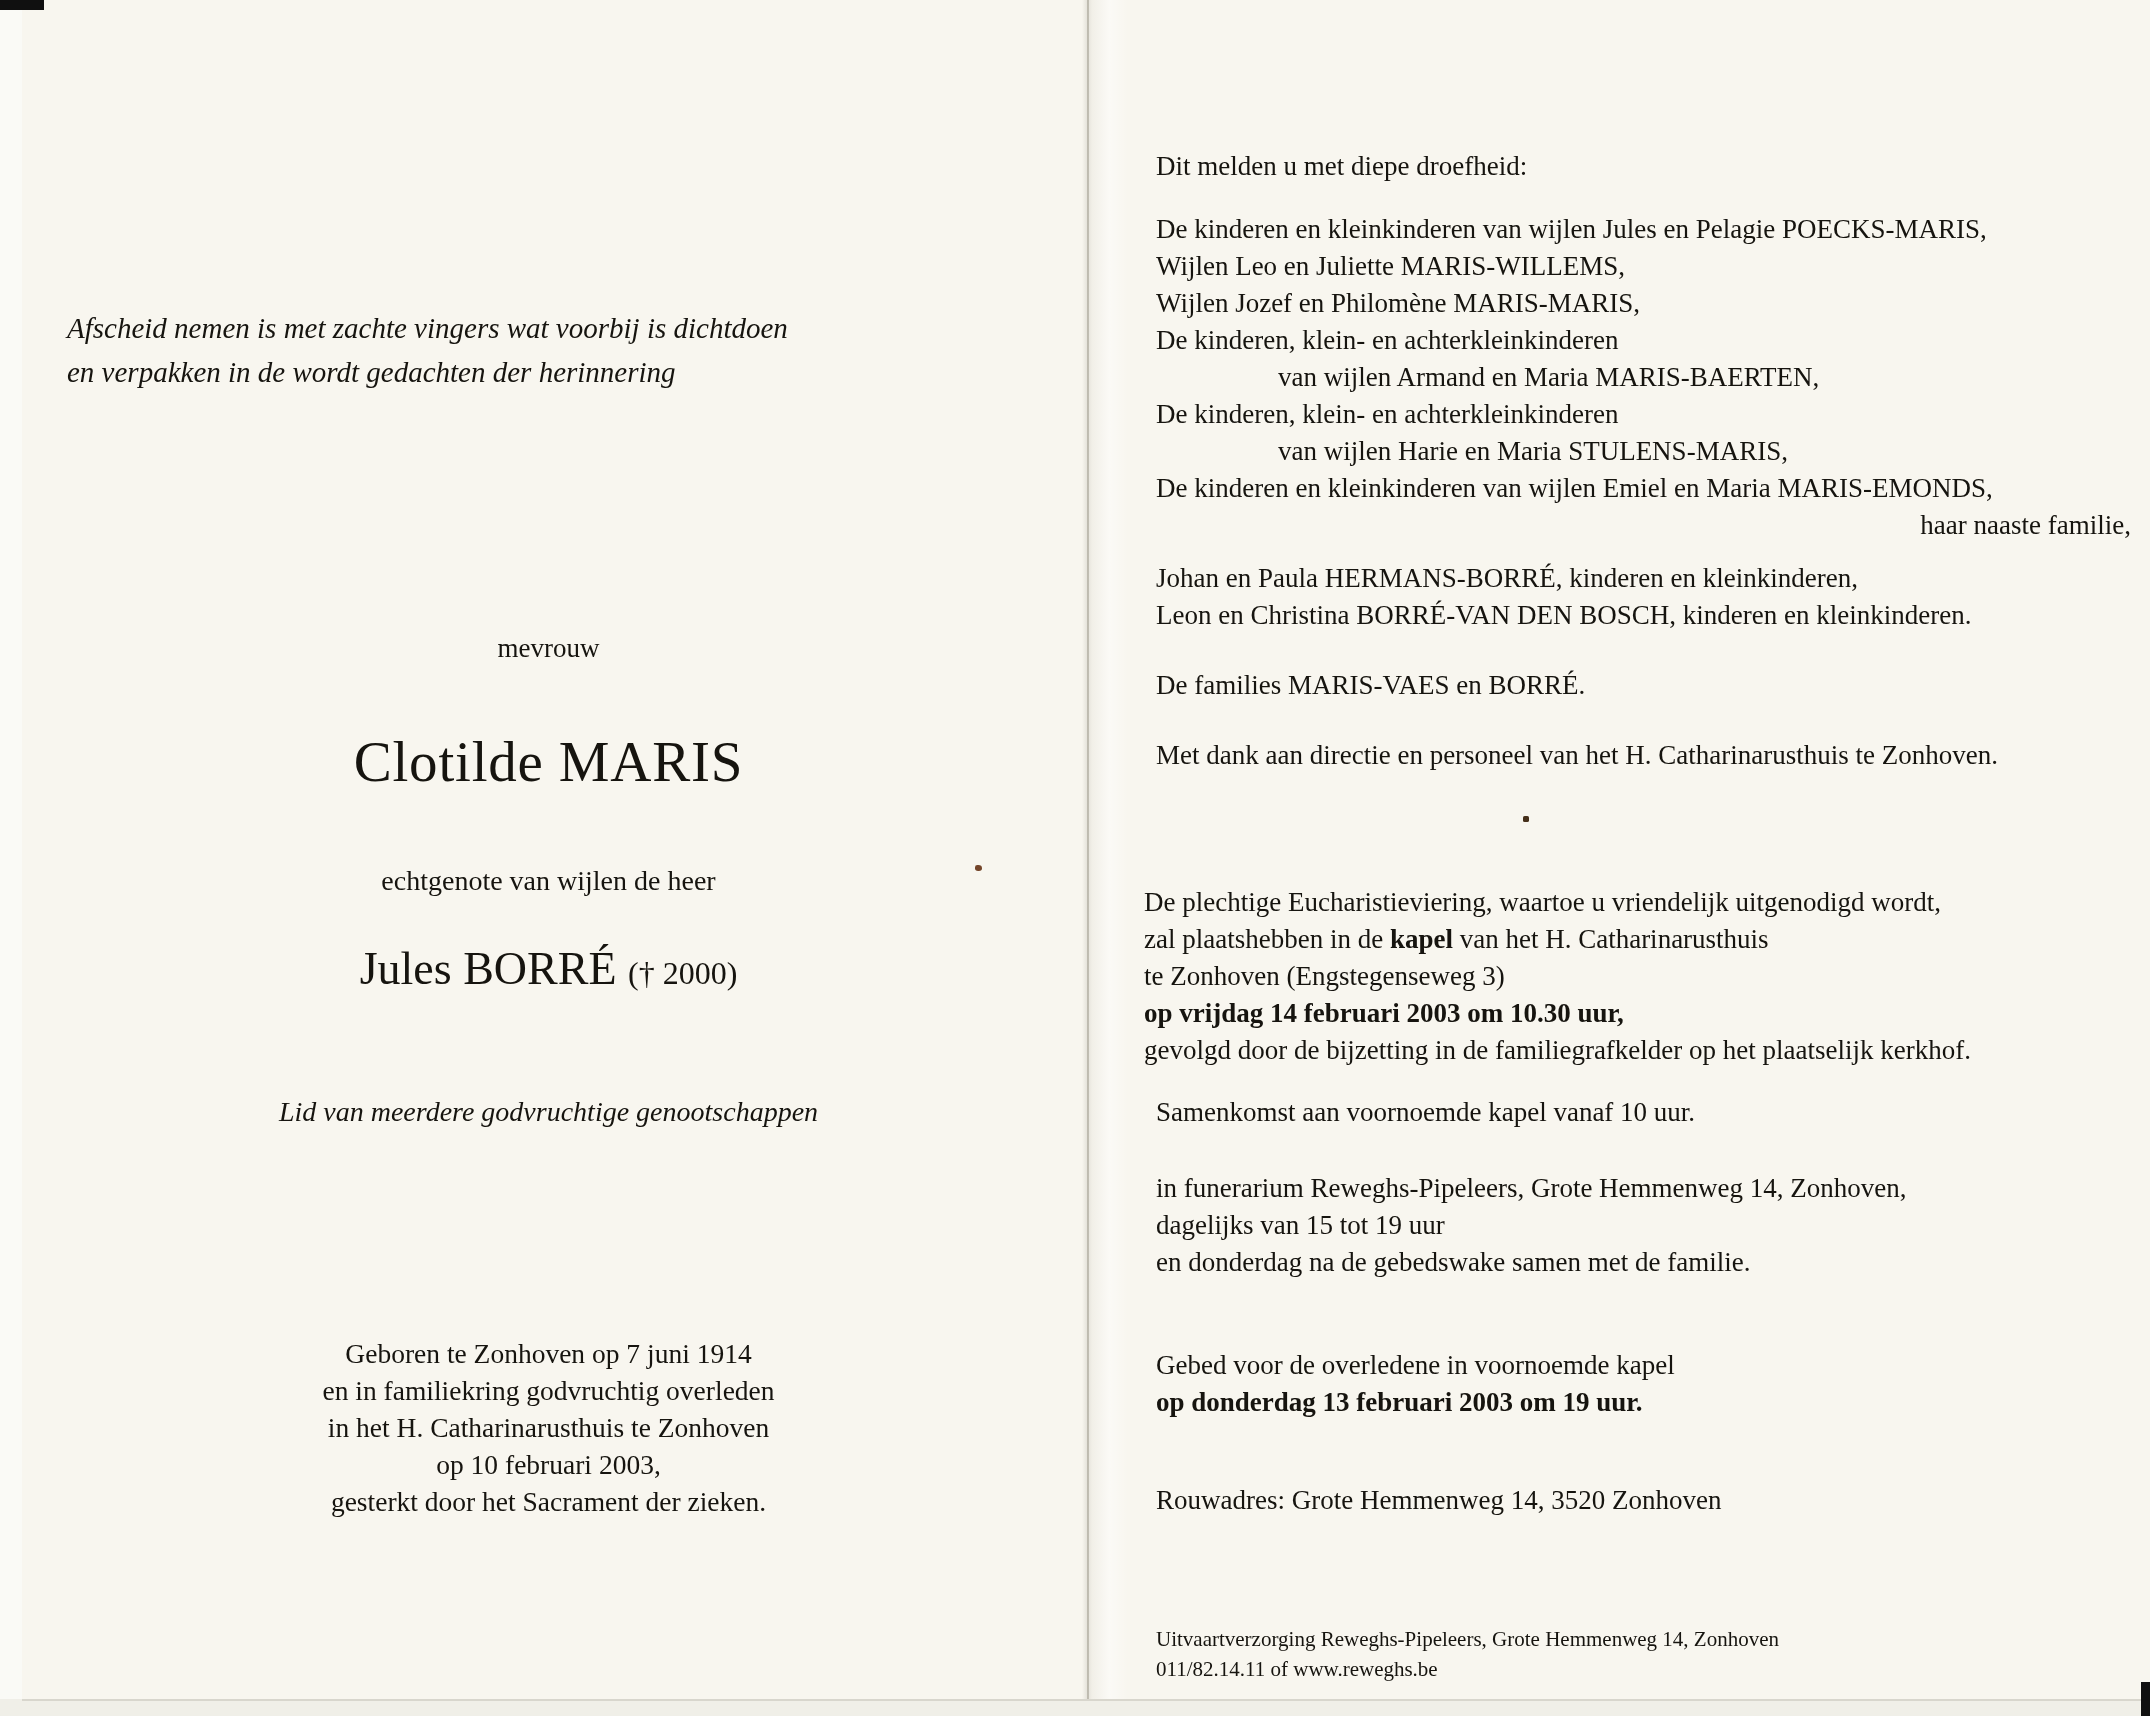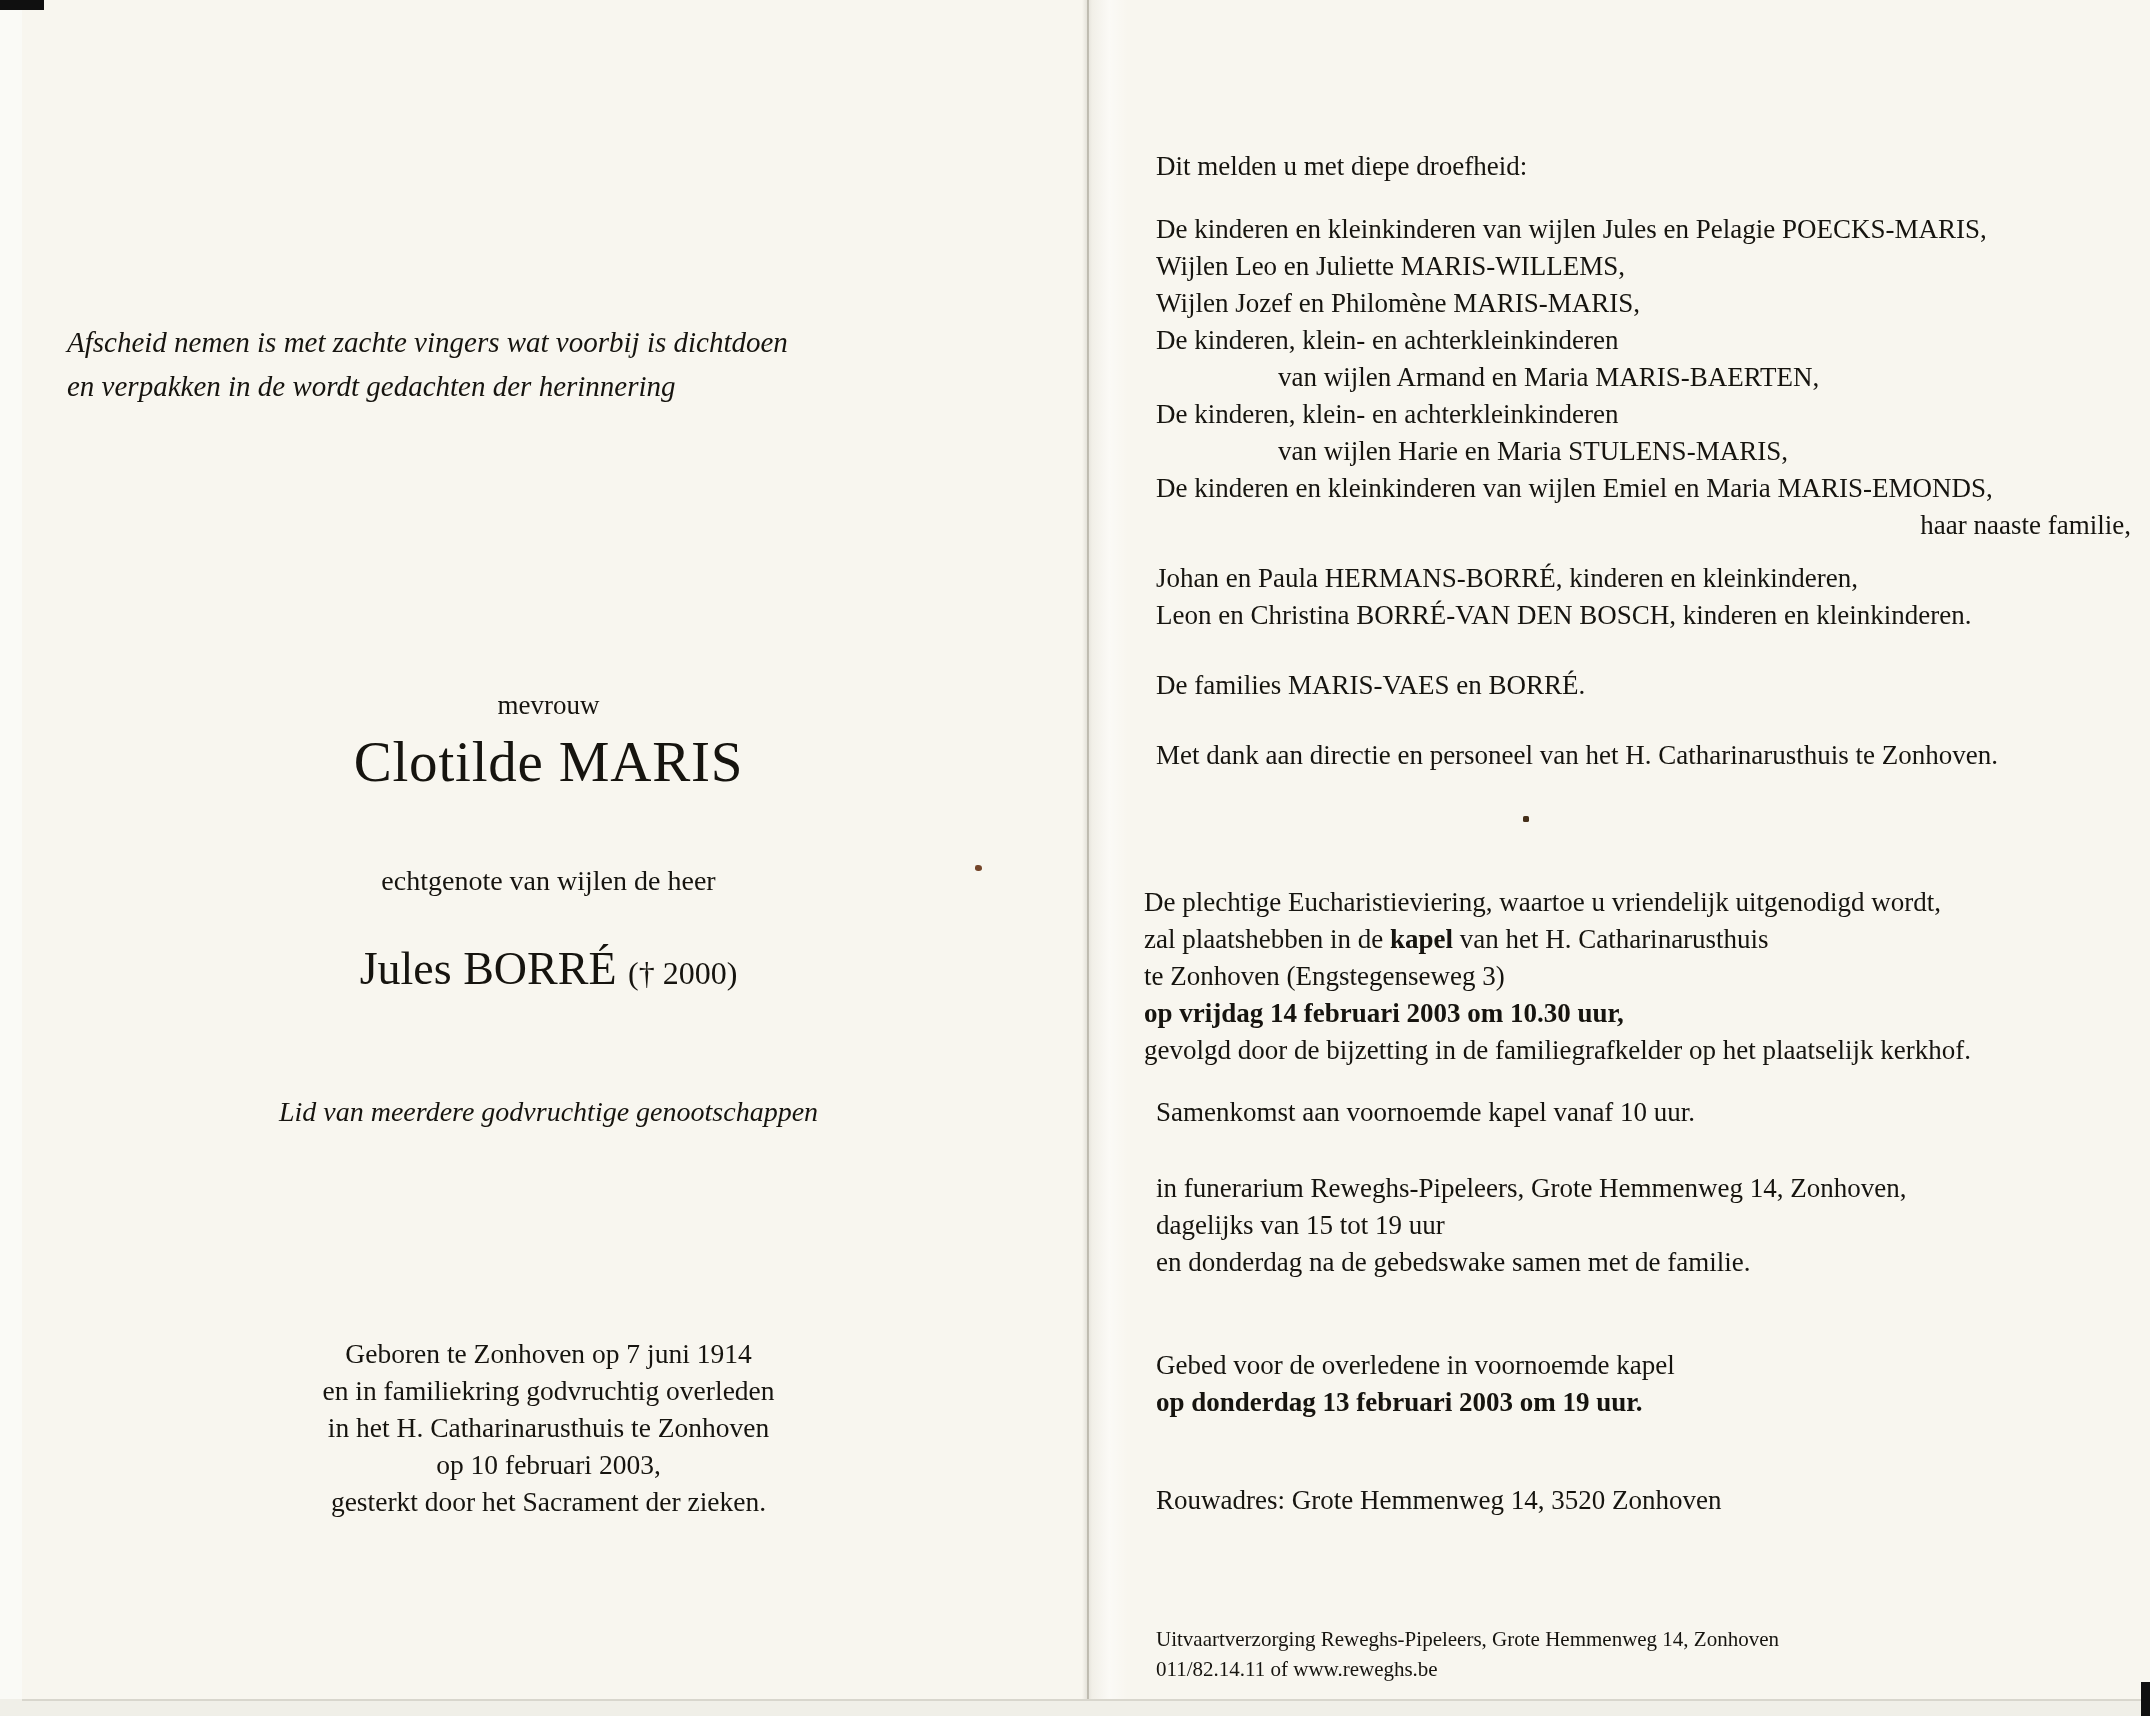--- a/index.html
+++ b/index.html
@@ -14,23 +14,23 @@
   .mark-tl{left:0;top:0;width:44px;height:10.2px;}
   .mark-br{left:2141px;top:1682px;width:9.4px;height:35px;}
   .speck1{position:absolute;left:975px;top:865px;width:7px;height:6.3px;border-radius:40% 60% 50% 50%;background:#74452a;}
   .speck2{position:absolute;left:1523px;top:816px;width:5.5px;height:6.3px;border-radius:1.6px;background:#46301a;}
 
   .txt{position:absolute;color:#16140f;}
   .b{font-weight:bold;}
   .rt{text-align:right;}
 
   
-  .quote{left:67px;top:320px;width:865px;font-size:29px;line-height:44px;font-style:italic;}
+  .quote{left:67px;top:306px;width:865px;font-size:29px;line-height:44px;font-style:italic;}
   .lc{left:67px;width:963px;text-align:center;}
-  .salutation{top:690px;font-size:27px;}
+  .salutation{top:633px;font-size:27px;}
   .deceased{top:729px;font-size:57px;letter-spacing:0.8px;}
   .relation{top:865px;font-size:28px;}
   .spouse{top:942px;font-size:46px;}
   .spouse .death-note{font-size:32px;}
   .membership{top:1096px;font-size:28px;font-style:italic;}
   .life{top:1335px;font-size:27.5px;line-height:37px;}
 
   
   .r{left:1156px;width:975px;font-size:27px;}
   .announce{top:141px;margin-top:10px;}

